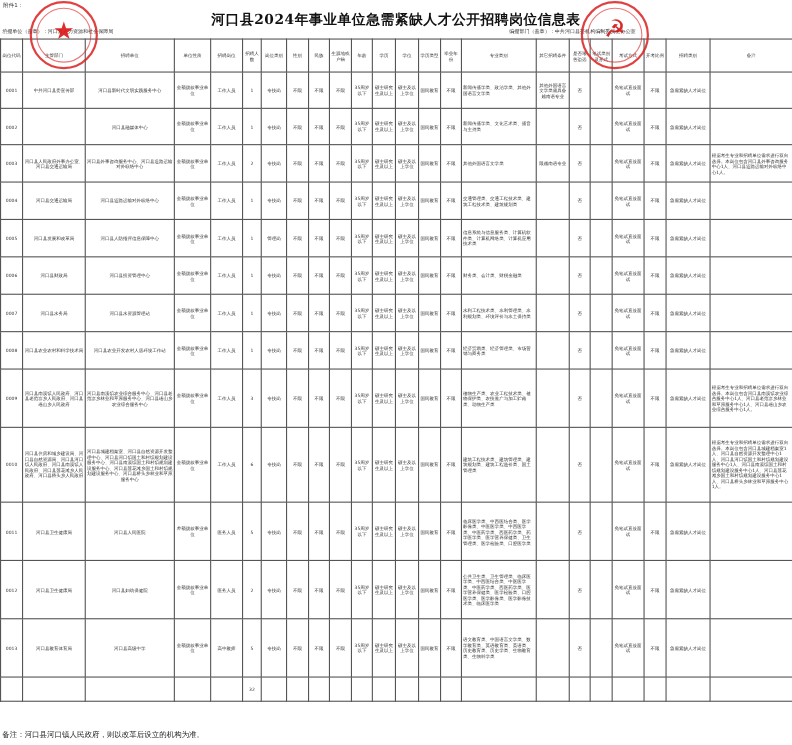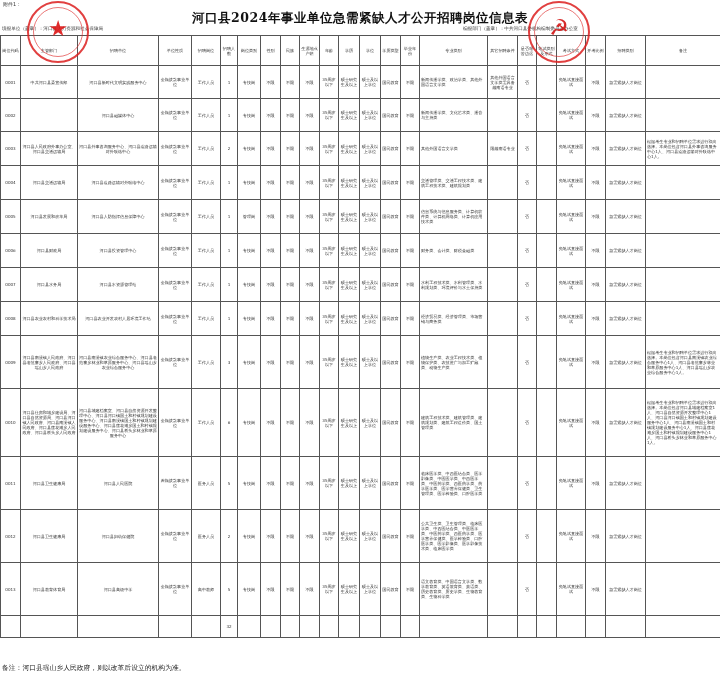--- a/index.html
+++ b/index.html
@@ -437,13 +437,13 @@
 
 <div class="stamp stamp-left">
   <div class="inner-ring"></div>
   <div class="star">★</div>
 </div>
 <div class="stamp stamp-right">
   <div class="inner-ring"></div>
   <div class="hammer">☭</div>
 </div>
 
-<div class="footnote">备注：河口县瑶山乡人民政府，则以改革后设立的机构为准。</div>
+<div class="footnote">备注：河口县河口镇人民政府，则以改革后设立的机构为准。</div>
 
 </body></html>

